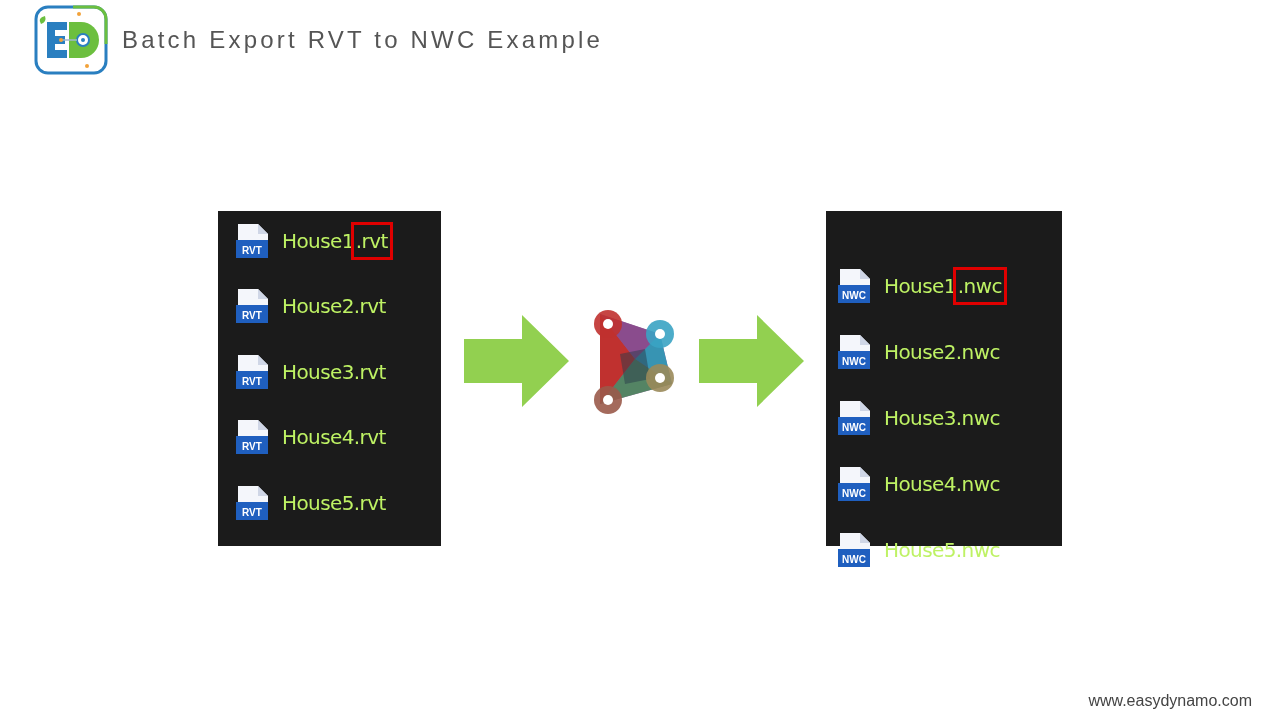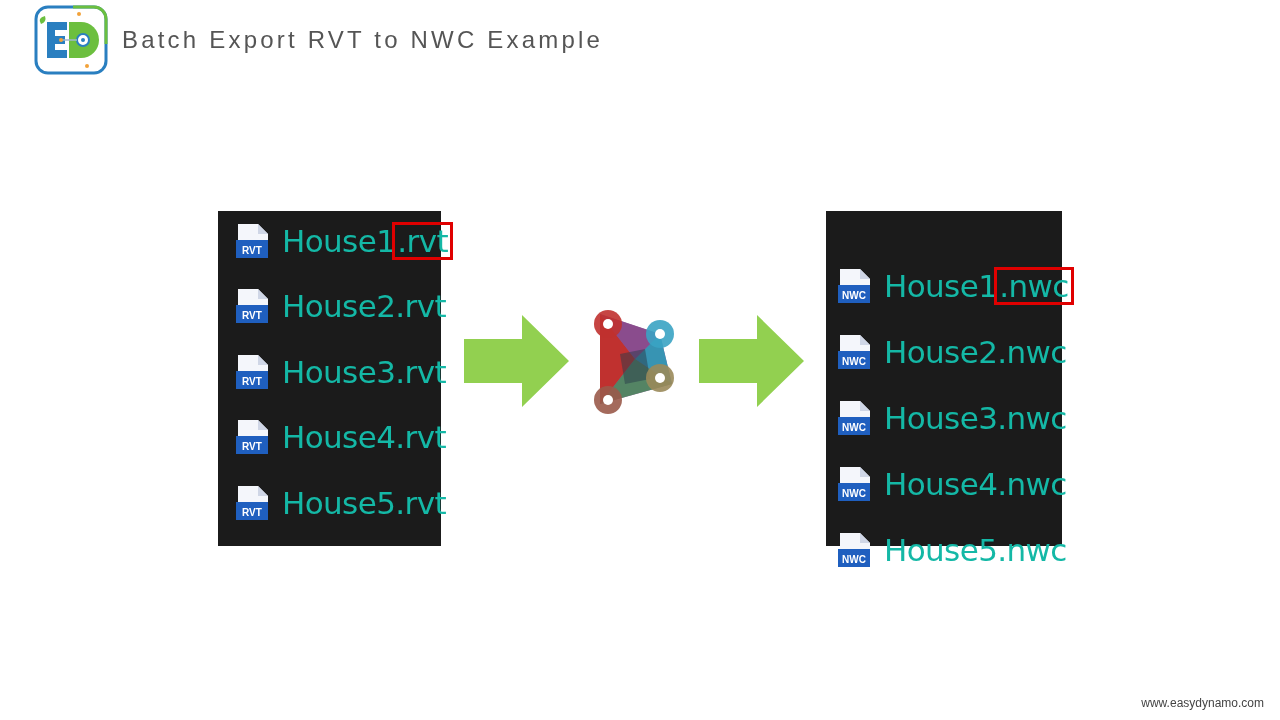--- a/index.html
+++ b/index.html
@@ -5,25 +5,25 @@
   html,body{margin:0;padding:0;}
   body{width:1280px;height:720px;background:#ffffff;position:relative;overflow:hidden;font-family:"Liberation Sans",sans-serif;}
   .logo{position:absolute;left:33px;top:4px;width:76px;height:72px;}
   .title{position:absolute;left:122px;top:26px;font-size:24px;letter-spacing:3.2px;color:#555555;font-family:"Liberation Sans",sans-serif;}
   .panel{position:absolute;background:#1b1b1b;}
   .panel.left{left:218px;top:211px;width:223px;height:335px;}
   .panel.right{left:826px;top:211px;width:236px;height:335px;}
   .row{position:absolute;left:16px;height:40px;display:flex;align-items:center;}
   .panel.right .row{left:10px;margin-top:43px;}
   .ficon{width:38px;height:38px;margin-right:10px;}
-  .fname{color:#14b8a6;font-size:31px;font-family:"DejaVu Sans",sans-serif;letter-spacing:-0.6px;white-space:nowrap;display:flex;align-items:center;}
+  .fname{color:#bef264;font-size:20px;font-family:"DejaVu Sans",sans-serif;letter-spacing:-0.6px;white-space:nowrap;display:flex;align-items:center;}
   .ext-hl{border:3px solid #e00000;padding:0 2px;margin-left:-3px;line-height:32px;}
   .arrow{position:absolute;width:105px;height:92px;}
   .dynamo{position:absolute;left:590px;top:304px;width:92px;height:112px;}
-  .footer{position:absolute;right:16px;bottom:10px;font-size:12px;color:#444;font-family:"Liberation Sans",sans-serif;}
+  .footer{position:absolute;right:28px;bottom:10px;font-size:16px;color:#444;font-family:"Liberation Sans",sans-serif;}
 </style>
 </head>
 <body>
 
 <div class="logo">
   <svg width="76" height="72" viewBox="0 0 76 72">
     <rect x="3" y="3" width="70" height="66" rx="12" fill="none" stroke="#2a7fc0" stroke-width="3"></rect>
     <path d="M40 3 H61 A12 12 0 0 1 73 15 V40" fill="none" stroke="#6cbf3f" stroke-width="3"></path>
     <path d="M14 18 H34 V26 H22 V32 H32 V40 H22 V46 H34 V54 H14 Z" fill="#2a7fc0"></path>
     <path d="M36 18 H48 A18 18 0 0 1 48 54 H36 Z" fill="#6cbf3f"></path>

